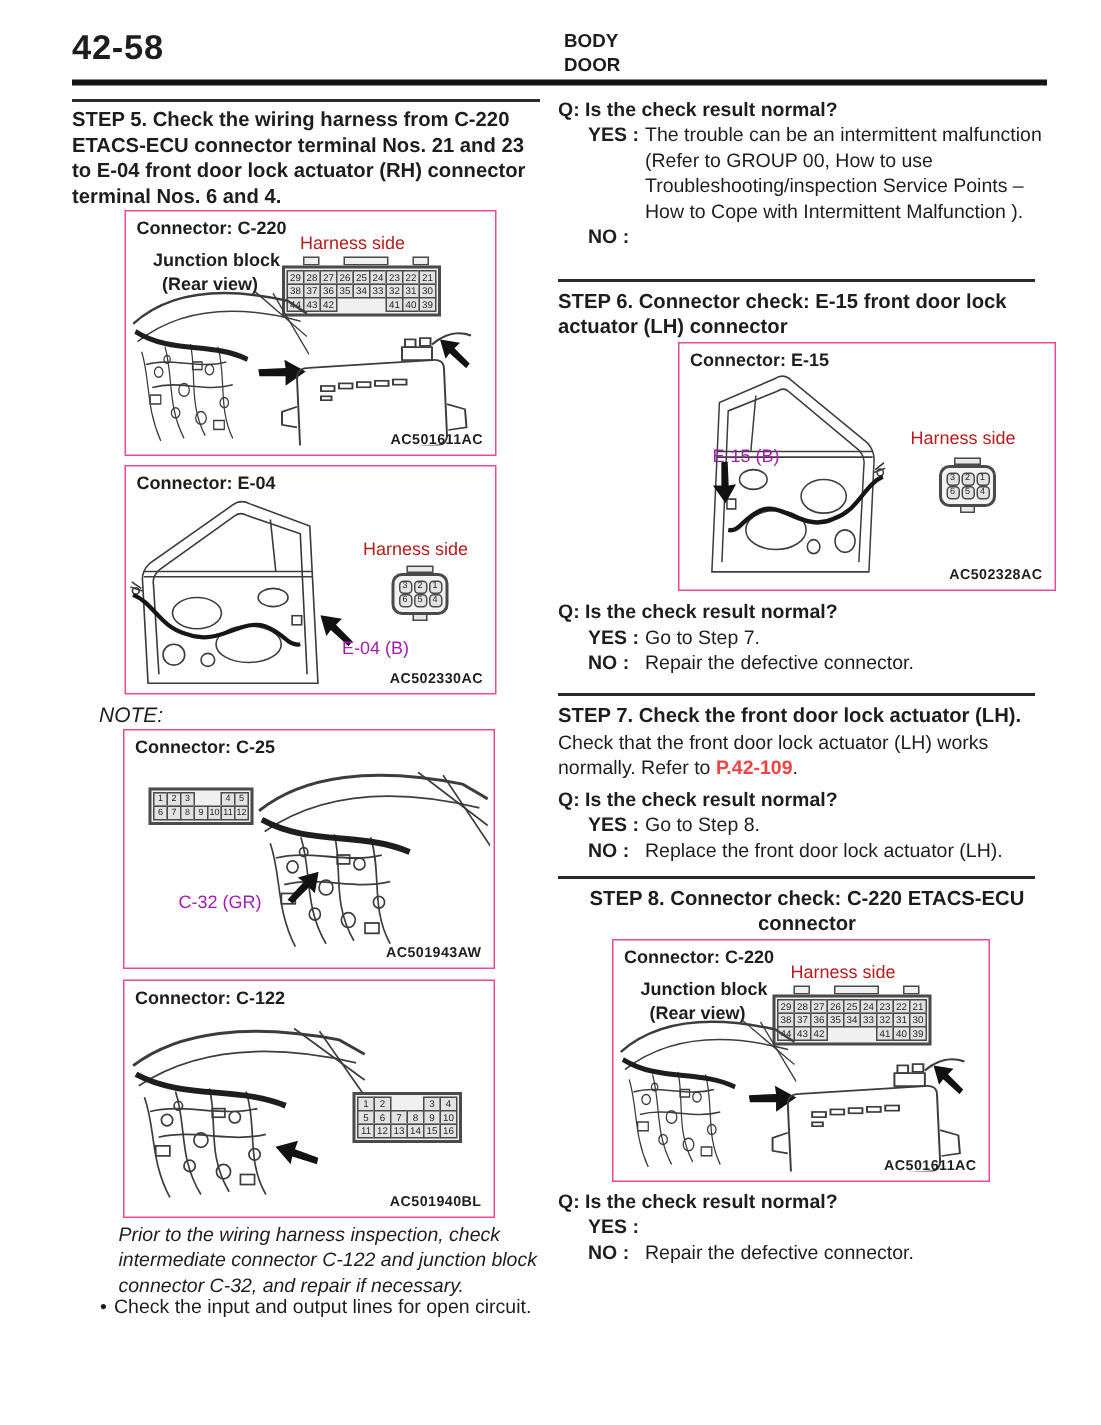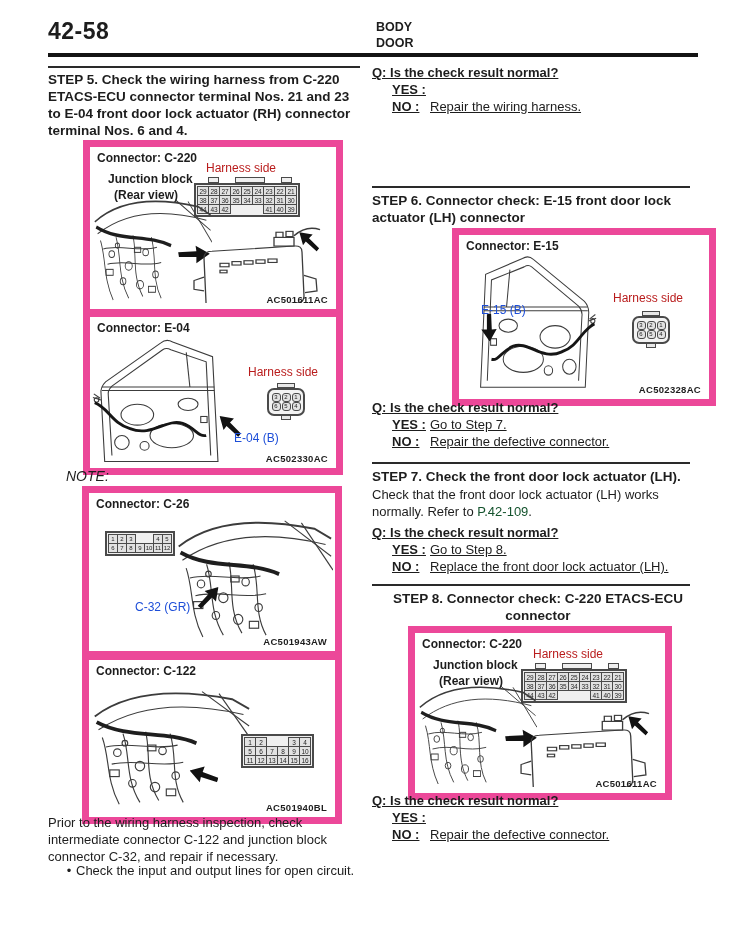--- a/index.html
+++ b/index.html
@@ -5,36 +5,36 @@
   html,body{margin:0;padding:0;background:#ffffff;}
   .page{position:relative;width:734px;height:950px;background:#ffffff;overflow:hidden;
         font-family:"Liberation Sans", sans-serif;color:#1d1d1d;padding-left:44px;}
   .abs{position:absolute;}
   .pgnum{font-size:23px;font-weight:bold;letter-spacing:0.5px;}
   .secttl{font-size:12.5px;font-weight:bold;line-height:15px;}
   .rule-thick{position:absolute;background:#141414;height:4px;}
   .rule-thin{position:absolute;background:#2a2a2a;height:2px;}
   .step-title{font-weight:bold;font-size:13.5px;line-height:17px;}
   .body-text{font-size:13px;line-height:17px;}
-  .qa{font-size:13px;line-height:17px;text-decoration:underline;}
+  .qa{font-size:13px;line-height:17px;}
   .qa-q{font-weight:bold;}
   .qa-row{display:flex;padding-left:20px;}
   .qa-label{font-weight:bold;flex:none;width:38px;}
   .qa-text{flex:1;}
   .ref-link{color:#3c3cb4;}
   .note-label{font-style:italic;font-size:14px;}
-  .note-para{font-size:13px;line-height:17px;}
+  .note-para{font-style:italic;font-size:13px;line-height:17px;margin-left:31px;}
   .bullet-row{display:flex;font-size:13px;line-height:17px;}
   .bullet-dot{flex:none;width:14px;text-align:center;}
   
-  .fig{position:absolute;border:7px solid #ec4899;background:#fff;}
+  .fig{position:absolute;border:1px solid #ec4899;background:#fff;}
   .fig-title{position:absolute;left:7px;top:4px;font-weight:bold;font-size:12px;}
   .fig-sub{position:absolute;font-weight:bold;font-size:12px;}
   .harness-side{position:absolute;font-size:12px;color:#b91c1c;}
-  .fig-label{position:absolute;font-size:12px;color:#1d4ed8;white-space:nowrap;}
+  .fig-label{position:absolute;font-size:12px;color:#a21caf;white-space:nowrap;}
   .fig-code{position:absolute;right:8px;bottom:4px;font-weight:bold;font-size:9.5px;letter-spacing:0.3px;}
   .art{position:absolute;}
   
   .pin-grid{position:absolute;display:inline-block;border:2px solid #4a4a4a;background:#f0f0f0;padding:1px;}
   .pin-row{display:flex;}
   .pin-row + .pin-row{margin-top:-1px;}
   .pin-cell{display:inline-flex;align-items:center;justify-content:center;
             border:1px solid #4a4a4a;background:#e2e2e2;color:#1f1f1f;box-sizing:border-box;}
   .pin-cell + .pin-cell{margin-left:-1px;}
   .pin-gap{border-color:transparent;background:transparent;}
@@ -219,21 +219,21 @@
     <svg class="art" style="left:126px;top:100px;transform:rotate(-135deg);" width="28" height="17">
         <use href="#fat-arrow" width="28" height="17"></use>
       </svg>
     <div class="fig-label" style="left:144px;top:114px;">E-04 (B)</div>
     <div class="fig-code">AC502330AC</div>
   </div>
 
   <div class="abs note-label" style="left:66px;top:468px;">NOTE:</div>
 
   <div class="fig" style="left:82px;top:486px;width:246px;height:158px;">
-    <div class="fig-title">Connector: C-26</div>
+    <div class="fig-title">Connector: C-25</div>
     <div class="pin-grid pins-c32" style="left:16px;top:38px;">
         <div class="pin-row">
           <span class="pin-cell">1</span>
           <span class="pin-cell">2</span>
           <span class="pin-cell">3</span>
           <span class="pin-cell pin-gap"></span>
           <span class="pin-cell pin-gap"></span>
           <span class="pin-cell">4</span>
           <span class="pin-cell">5</span>
         </div>
@@ -243,21 +243,21 @@
           <span class="pin-cell">8</span>
           <span class="pin-cell">9</span>
           <span class="pin-cell">10</span>
           <span class="pin-cell">11</span>
           <span class="pin-cell">12</span>
         </div>
       </div>
     <svg class="art" style="left:86px;top:20px;" width="158" height="130" viewBox="0 0 170 132" preserveAspectRatio="none">
         <use href="#art-dash"></use>
       </svg>
-    <div class="fig-label" style="left:46px;top:107px;">C-32 (GR)</div>
+    <div class="fig-label" style="left:36px;top:107px;">C-32 (GR)</div>
     <svg class="art" style="left:106px;top:96px;transform:rotate(-45deg);" width="28" height="17">
         <use href="#fat-arrow" width="28" height="17"></use>
       </svg>
     <div class="fig-code">AC501943AW</div>
   </div>
 
   <div class="fig" style="left:82px;top:653px;width:246px;height:157px;">
     <div class="fig-title">Connector: C-122</div>
     <svg class="art" style="left:2px;top:24px;" width="160" height="126" viewBox="0 0 170 132" preserveAspectRatio="none">
         <use href="#art-dash"></use>
@@ -297,24 +297,24 @@
   <div class="abs note-para" style="left:48px;top:814px;width:322px;">Prior to the wiring harness inspection, check intermediate connector C-122 and junction block connector C-32, and repair if necessary.</div>
   <div class="abs bullet-row" style="left:62px;top:862px;width:300px;">
     <span class="bullet-dot">•</span>
     <span>Check the input and output lines for open circuit.</span>
   </div>
 
   <div class="abs qa" style="left:372px;top:64px;width:332px;">
     <div class="qa-q">Q: Is the check result normal?</div>
     <div class="qa-row">
       <span class="qa-label">YES :</span>
+      <span class="qa-text">The trouble can be an intermittent malfunction (Refer to GROUP 00, How to use Troubleshooting/inspection Service Points –How to Cope with Intermittent Malfunction ).</span>
     </div>
     <div class="qa-row">
       <span class="qa-label">NO :</span>
-      <span class="qa-text">Repair the wiring harness.</span>
     </div>
   </div>
 
   <div class="rule-thin" style="left:372px;top:186px;width:318px;"></div>
   <div class="abs step-title" style="left:372px;top:192px;width:332px;">STEP 6. Connector check: E-15 front door lock actuator (LH) connector</div>
 
   <div class="fig" style="left:408px;top:228px;width:250px;height:164px;margin-left:44px;">
     <div class="fig-title">Connector: E-15</div>
     <svg class="art" style="left:4px;top:16px;" width="134" height="140" viewBox="0 0 160 150" preserveAspectRatio="none">
         <use href="#art-door" transform="translate(160,0) scale(-1,1)"></use>
@@ -348,21 +348,21 @@
     </div>
     <div class="qa-row">
       <span class="qa-label">NO :</span>
       <span class="qa-text">Repair the defective connector.</span>
     </div>
   </div>
 
   <div class="rule-thin" style="left:372px;top:462px;width:318px;"></div>
   <div class="abs step-title" style="left:372px;top:468px;width:332px;">STEP 7. Check the front door lock actuator (LH).</div>
   <div class="abs body-text" style="left:372px;top:486px;width:324px;">
-    <span>Check that the front door lock actuator (LH) works normally. Refer to </span><span class="ref-link" style="color: #14532d;">P.42-109</span><span>.</span>
+    <span>Check that the front door lock actuator (LH) works normally. Refer to </span><span class="ref-link" style="color: #ef4444; font-weight: bold;">P.42-109</span><span>.</span>
   </div>
 
   <div class="abs qa" style="left:372px;top:524px;width:332px;">
     <div class="qa-q">Q: Is the check result normal?</div>
     <div class="qa-row">
       <span class="qa-label">YES :</span>
       <span class="qa-text">Go to Step 8.</span>
     </div>
     <div class="qa-row">
       <span class="qa-label">NO :</span>

